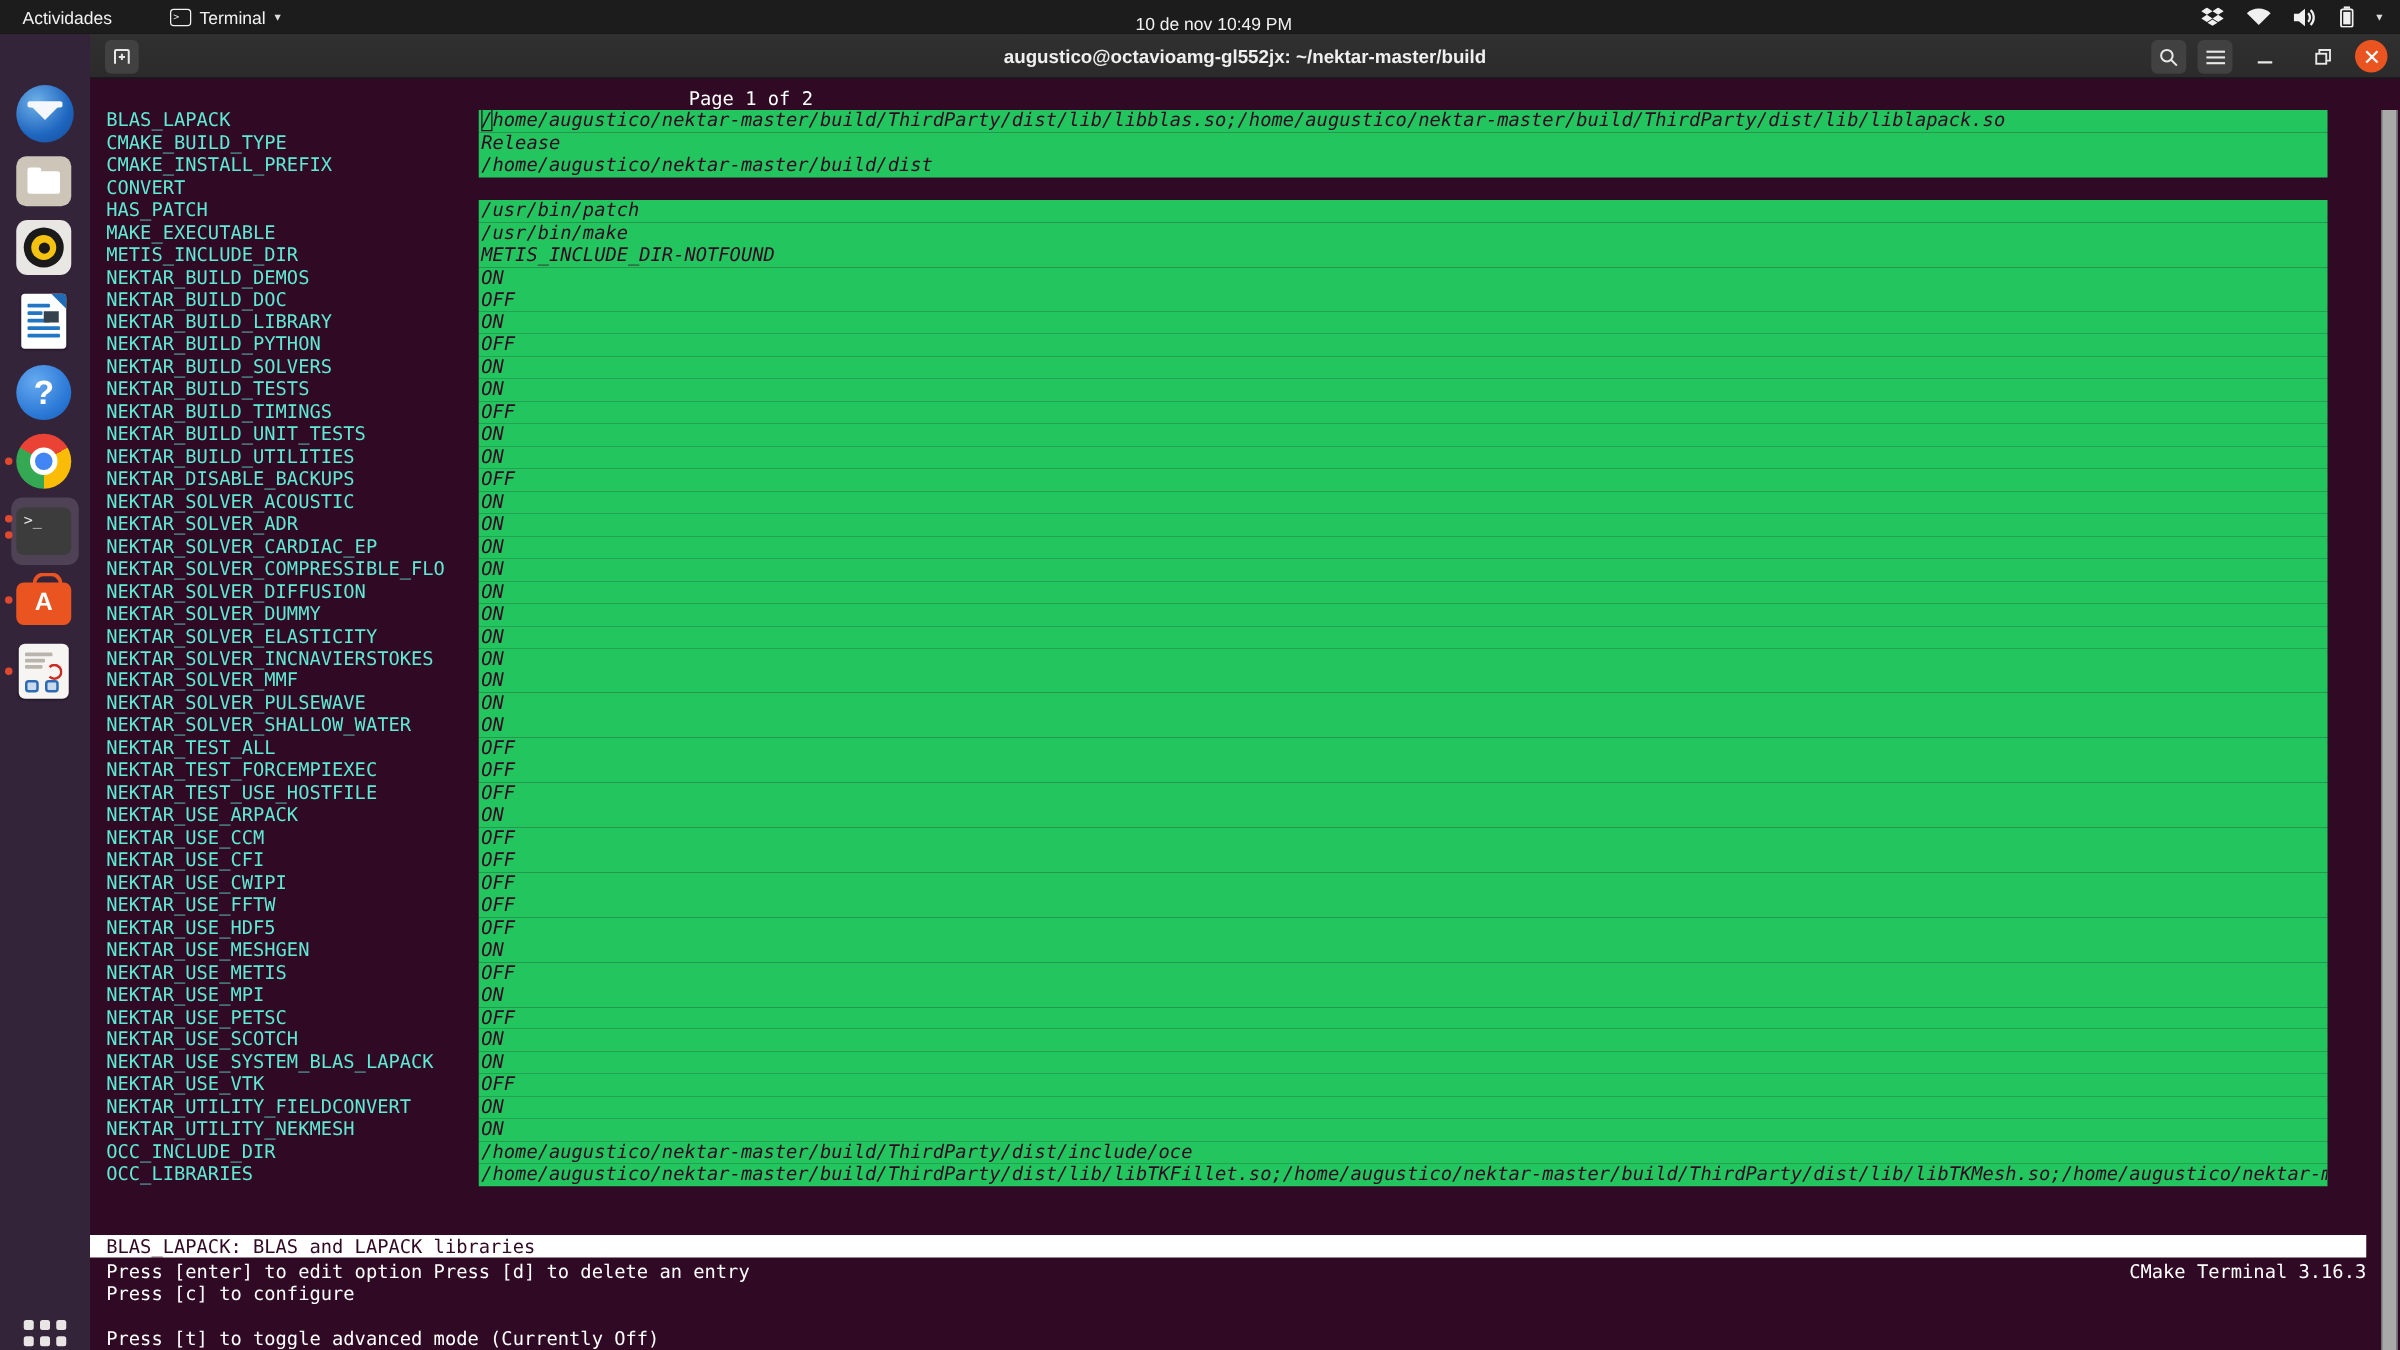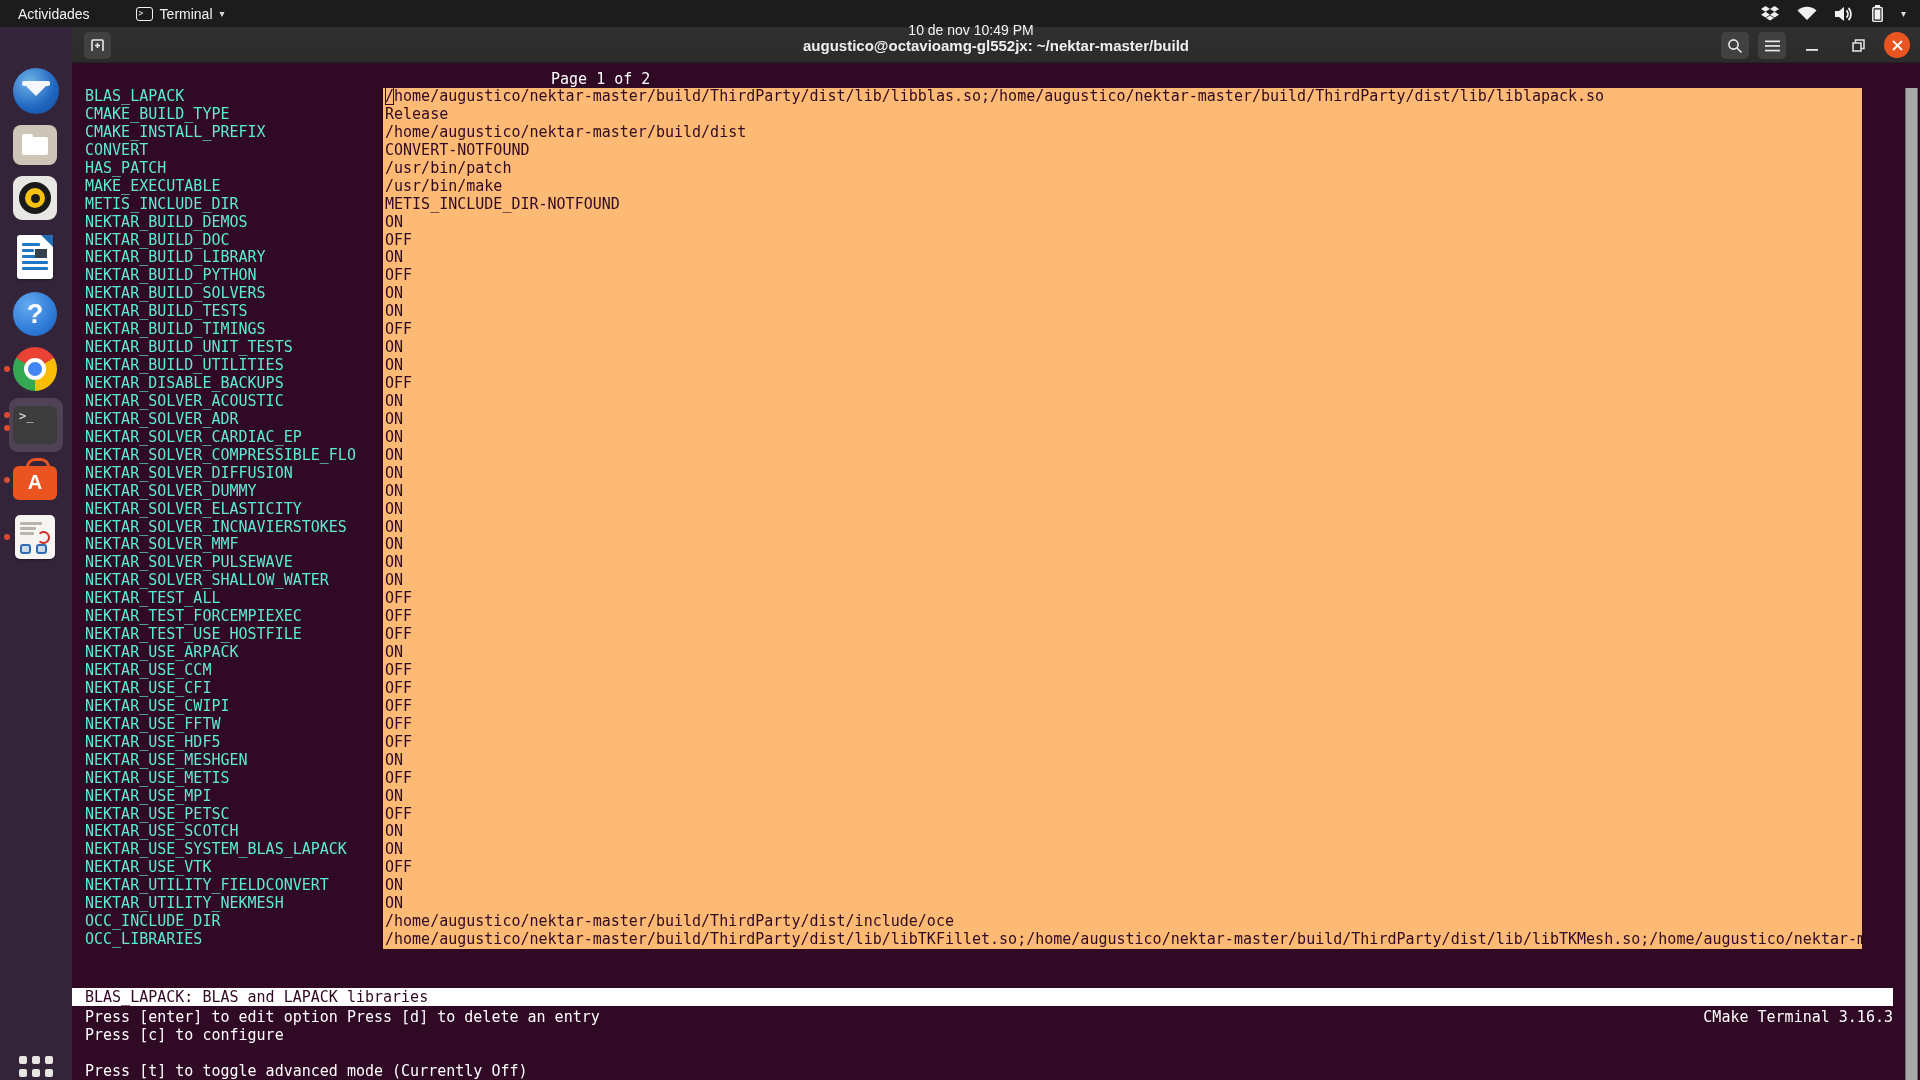--- a/index.html
+++ b/index.html
@@ -8,21 +8,21 @@
 
   
   .topbar { position:absolute; left:0; top:0; width:1920px; height:27px;
     background:#1c1c1c; color:#f2f2f2; font-size:14px; z-index:40; }
   .tb-left { position:absolute; left:0; top:0; height:27px; display:flex; align-items:center; }
   .tb-activities { padding:0 18px; height:27px; display:flex; align-items:center; }
   .tb-app { display:flex; align-items:center; gap:7px; margin-left:28px; }
   .tb-term-glyph { width:17px; height:14px; border:1.2px solid #f2f2f2; border-radius:3px;
     font-family:"DejaVu Sans Mono",monospace; font-size:8px; line-height:11px; padding-left:2px; }
   .tb-caret { font-size:10px; color:#ddd; }
-  .tb-clock { position:absolute; left:0; right:0; top:16px; height:27px; display:flex;
+  .tb-clock { position:absolute; left:0; right:0; top:5px; height:27px; display:flex;
     align-items:center; justify-content:center; pointer-events:none;margin-left:22px; }
   .tb-right { position:absolute; right:0; top:0; height:27px; display:flex;
     align-items:center; gap:18px; padding-right:14px; }
   .tb-right svg { display:block; }
 
   
   .dock { position:absolute; left:0; top:27px; width:72px; height:1053px;
     background:#33243a; z-index:30; }
   .dock-item { position:absolute; left:13px; width:46px; height:46px; }
   .dock-active-bg { position:absolute; left:9px; width:54px; height:54px;
@@ -94,21 +94,21 @@
     display:flex; align-items:center; justify-content:center; }
 
   
   .term { position:absolute; left:0; top:36px; width:1848px; height:1017px; background:#300a24;
     font-family:"DejaVu Sans Mono",monospace; font-size:15px; color:#ffffff; }
   .pageline { position:absolute; top:7px; left:479px; height:18px; line-height:18px; white-space:pre; }
   #rows { position:absolute; top:25px; left:0; right:0; }
   .row { position:relative; height:17.95px; }
   .lbl { position:absolute; left:13px; top:0; height:17.95px; line-height:17.95px; white-space:pre; color:#5eead4; }
   .val { position:absolute; left:311px; top:0; width:1479px; height:17.95px; line-height:17.95px;
-    background:#fdba74; color:#300a24; white-space:pre; overflow:hidden; padding-left:2px; }
+    background:#22c55e; color:#300a24; white-space:pre; overflow:hidden; padding-left:2px;font-style:italic; }
   .cursor { outline:1.6px solid #300a24; outline-offset:-1.6px; }
   .helprow { position:absolute; top:925px; left:0; width:1821px; height:18px; line-height:18px;
     background:#ffffff; color:#300a24; padding-left:13px; white-space:pre; }
   .keyline { position:absolute; left:13px; height:18px; line-height:18px; white-space:pre;text-align:center; }
   .cmver { position:absolute; top:945px; left:0; width:1821px; height:18px; line-height:18px; text-align:right; }
   .scrollbar { position:absolute; left:1833px; top:25px; width:13px; height:992px; background:#a9a9a9;
     border-left:1px solid #6e6e6e; border-right:1px solid #6e6e6e; }
 </style>
 </head>
 <body>
@@ -265,21 +265,20 @@
         <div class="row">
           <span class="lbl">CMAKE_BUILD_TYPE</span>
           <span class="val">Release</span>
         </div>
         <div class="row">
           <span class="lbl">CMAKE_INSTALL_PREFIX</span>
           <span class="val">/home/augustico/nektar-master/build/dist</span>
         </div>
         <div class="row">
           <span class="lbl">CONVERT</span>
-          <span class="val">CONVERT-NOTFOUND</span>
         </div>
         <div class="row">
           <span class="lbl">HAS_PATCH</span>
           <span class="val">/usr/bin/patch</span>
         </div>
         <div class="row">
           <span class="lbl">MAKE_EXECUTABLE</span>
           <span class="val">/usr/bin/make</span>
         </div>
         <div class="row">

